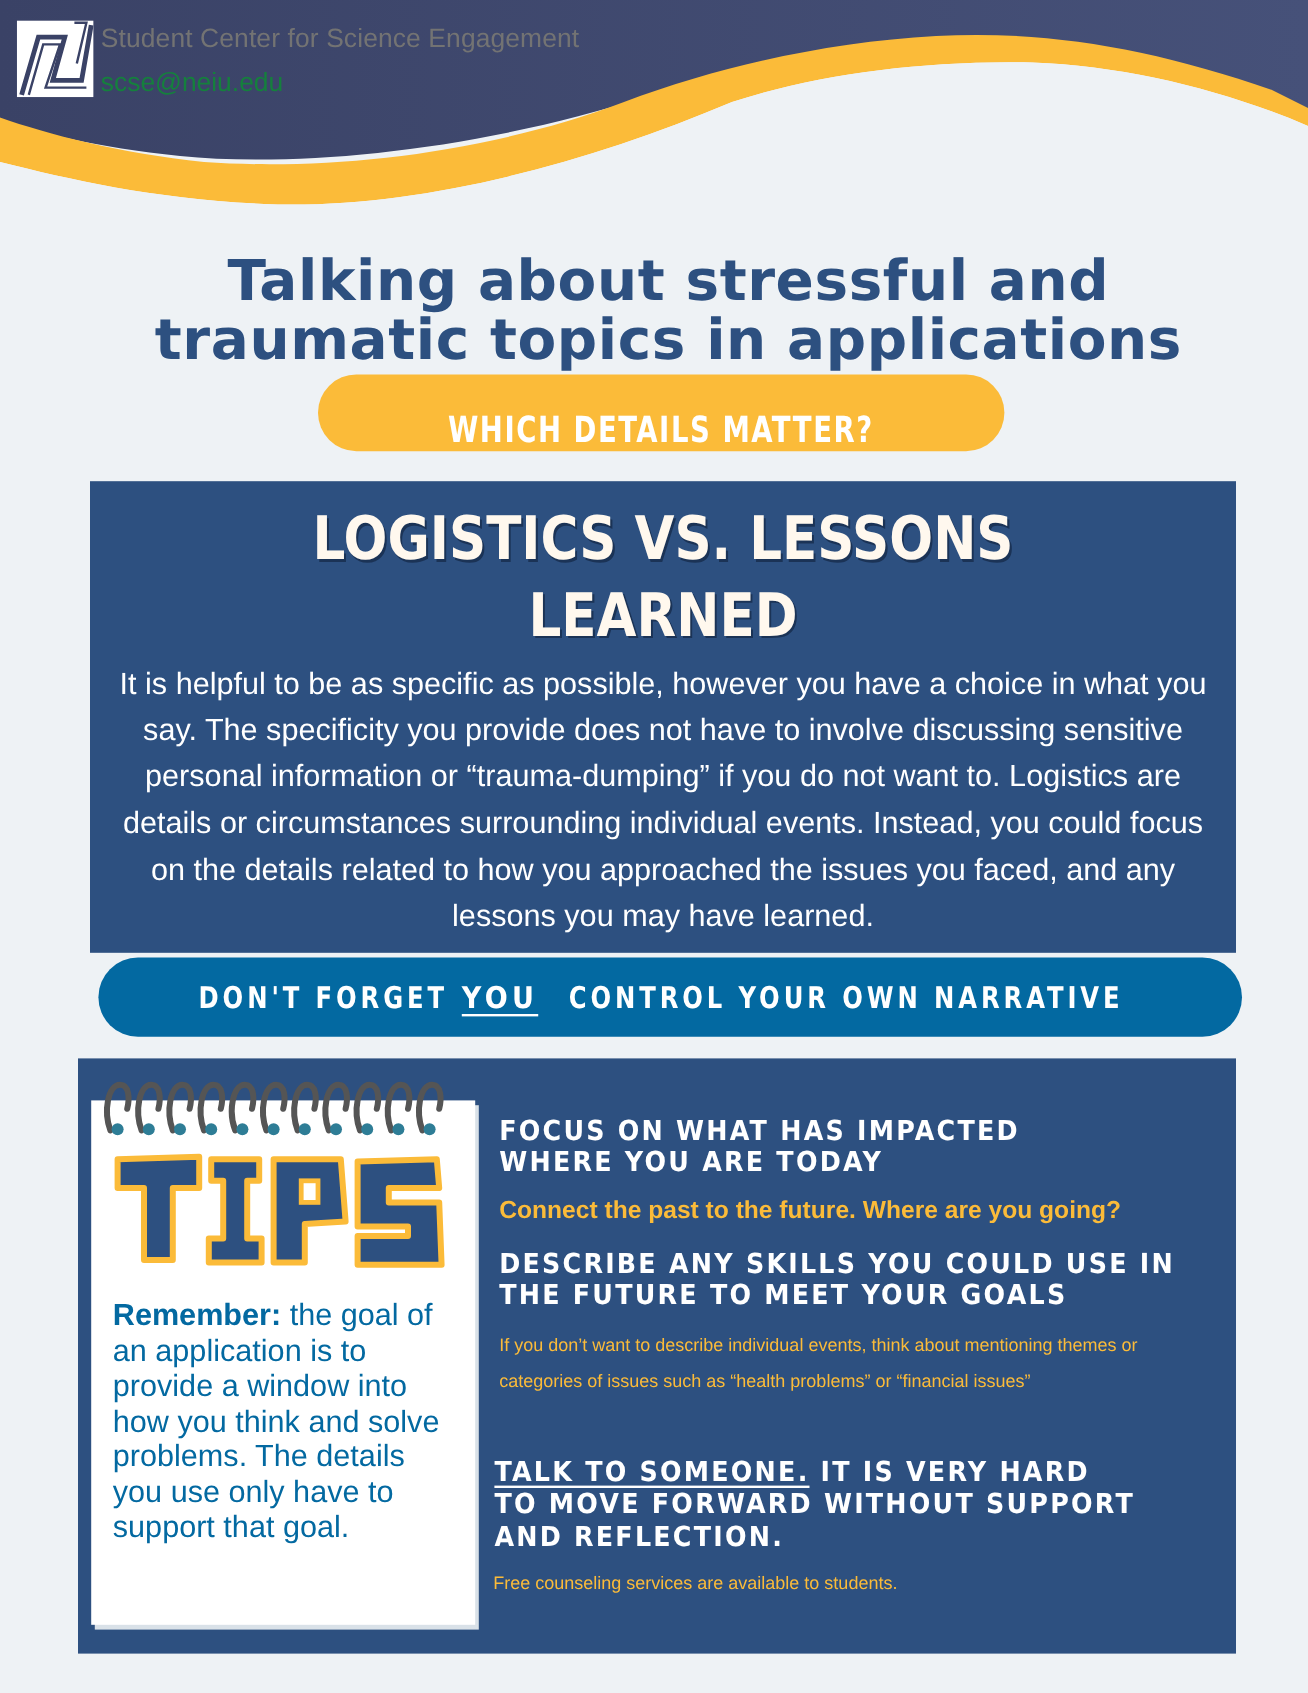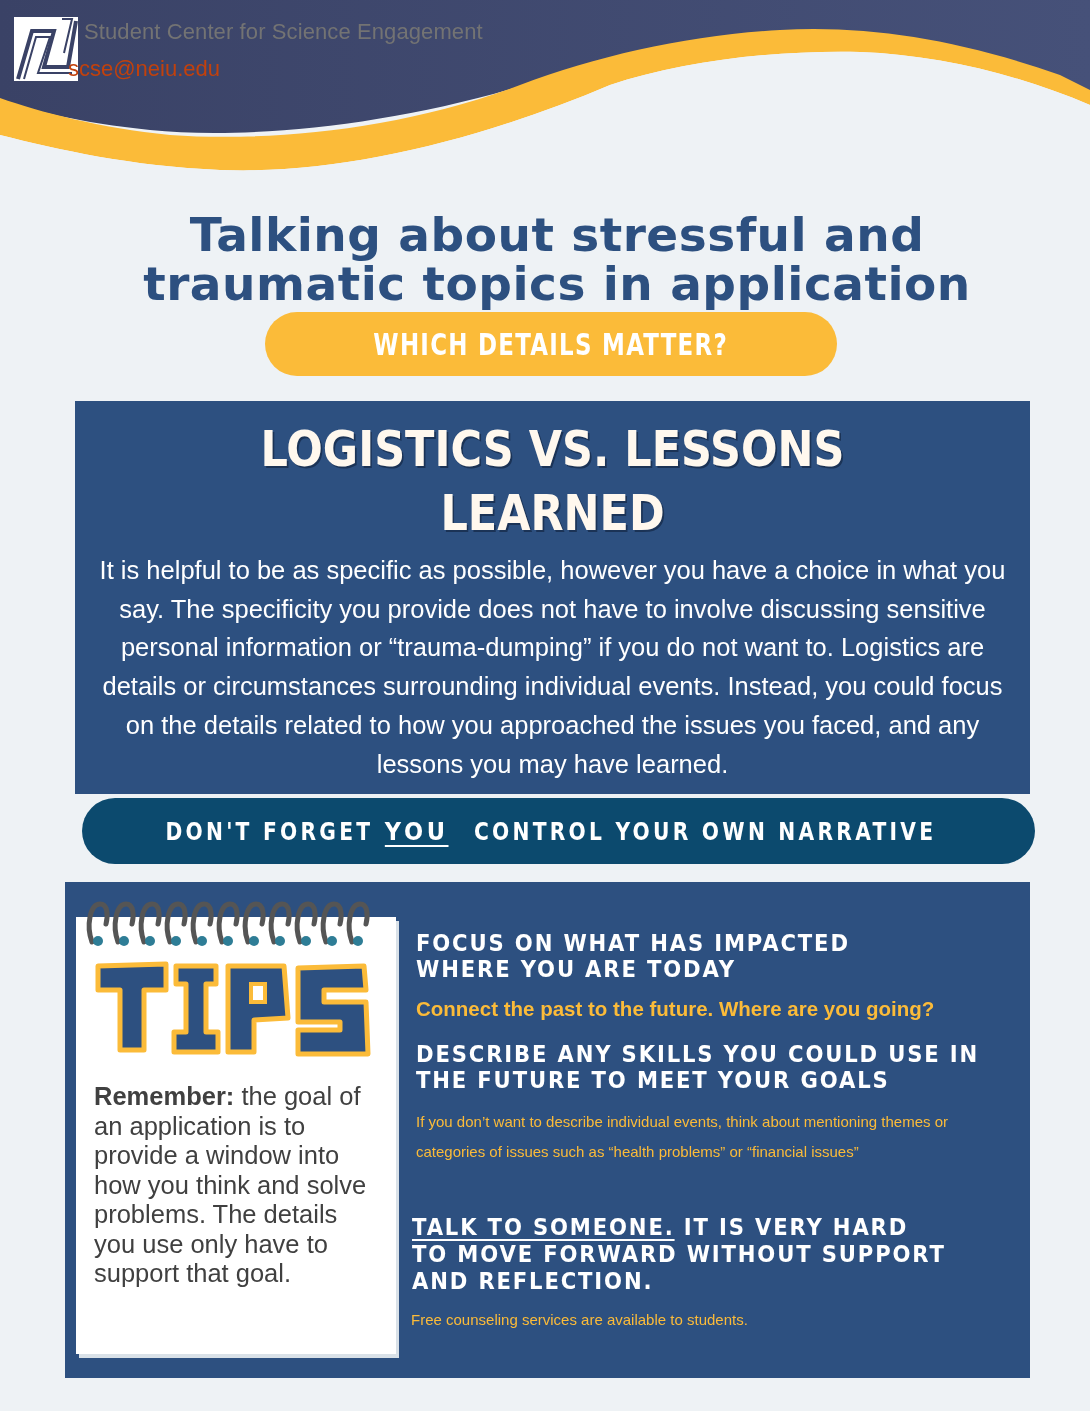--- a/index.html
+++ b/index.html
@@ -4,31 +4,31 @@
 <style>
   html, body { margin:0; padding:0; }
   body {
     width:1090px; height:1411px; position:relative; overflow:hidden;
     background:#eef2f5;
     font-family:"Liberation Sans", sans-serif;
   }
   .header-bg { position:absolute; left:0; top:0; width:1090px; height:200px; }
   .logo { position:absolute; left:14px; top:17px; width:64px; height:64px; }
   .org-name { position:absolute; left:84px; top:19px; color:#737373; font-size:22px; letter-spacing:0.1px; }
-  .org-email { position:absolute; left:68px; top:56px; color:#c2410c; font-size:22px; }
+  .org-email { position:absolute; left:84px; top:56px; color:#15803d; font-size:22px; }
 
   .title {
     position:absolute; left:0; width:1090px; top:198px; text-align:center;
     color:#2d5080; font-family:"DejaVu Sans", sans-serif; font-weight:bold;
     font-size:47px; line-height:49px; letter-spacing:0.5px;
   }
   .pill-top {
     position:absolute; left:265px; top:312px; width:572px; height:64px;
     background:#fbbb39; border-radius:34px;
-    display:flex; align-items:center; justify-content:center;
+    display:flex; align-items:flex-end; justify-content:center;
   }
   .pill-top span {
     color:#ffffff; font-family:"DejaVu Sans Condensed","DejaVu Sans", sans-serif; font-weight:bold;
     font-size:30px; letter-spacing:1.5px; transform:scaleX(0.85);
     display:inline-block;
   }
   .logistics {
     position:absolute; left:75px; top:401px; width:955px; height:393px;
     background:#2d5080; box-sizing:border-box; padding:16px 10px 0 10px; text-align:center;
   }
@@ -37,42 +37,42 @@
     font-size:50px; line-height:64px; letter-spacing:0px; transform:scaleX(0.86);
     display:block; text-shadow:2px 2px 0 #1b3356;
   }
   .logistics p {
     margin:6px 0 0 0; color:#ffffff; font-size:25.5px; line-height:38.7px;
   }
   .logistics b { font-weight:normal; }
 
   .pill-mid {
     position:absolute; left:82px; top:798px; width:953px; height:66px;
-    background:#0c4a6e; border-radius:34px;
+    background:#0369a1; border-radius:34px;
     display:flex; align-items:center; justify-content:center;
   }
   .pill-mid span {
     color:#ffffff; font-family:"DejaVu Sans", sans-serif; font-weight:bold;
     font-size:25px; letter-spacing:4px; display:inline-block; transform:scaleX(0.9);
   }
   .pill-mid u { text-decoration-thickness:2px; text-underline-offset:5px; }
 
   .tips-panel {
     position:absolute; left:65px; top:882px; width:965px; height:496px;
     background:#2d5080;
   }
   .notepad {
     position:absolute; left:76px; top:917px; width:320px; height:437px;
     background:#ffffff; box-shadow:3px 4px 0 #d9e1e8;
   }
   .rings { position:absolute; left:84px; top:896px; width:300px; height:52px; }
   .tips-art { position:absolute; left:94px; top:960px; width:280px; height:100px; }
   .remember {
     position:absolute; left:94px; top:1082px; width:290px;
-    color:#404040; font-size:25.5px; line-height:29.5px;
+    color:#0369a1; font-size:25.5px; line-height:29.5px;
   }
   .remember b { font-weight:bold; }
 
   .tip-head {
     position:absolute; left:416px; color:#ffffff;
     font-family:"DejaVu Sans", sans-serif; font-weight:bold;
     font-size:23px; line-height:26px; letter-spacing:2px;
     transform-origin:left top; transform:scaleX(0.92);
     white-space:nowrap;
   }
@@ -101,21 +101,21 @@
   <rect x="0" y="0" width="64" height="64" fill="#ffffff"></rect>
   <path d="M4,62 L18,14 L40,14 L30,50 L54,50 L62,4" fill="none" stroke="#3a4266" stroke-width="4"></path>
   <path d="M10,62 L22,20 L36,20 L24,56 L58,56" fill="none" stroke="#3a4266" stroke-width="2"></path>
   <path d="M48,2 L58,2 L50,36" fill="none" stroke="#3a4266" stroke-width="2"></path>
 </svg>
 <div class="org-name">Student Center for Science Engagement</div>
 <div class="org-email">scse@neiu.edu</div>
 
 <h1 class="title" style="margin:12px;">
   <span>Talking about stressful and</span><br>
-  <span>traumatic topics in application</span>
+  <span>traumatic topics in applications</span>
 </h1>
 
 <div class="pill-top">
   <span>WHICH DETAILS MATTER?</span>
 </div>
 
 <section class="logistics">
   <h2>LOGISTICS VS. LESSONS LEARNED</h2>
   <p>
     <span>It is helpful to be as specific as possible, however you have a choice in what you say. The specificity you provide does not have to involve discussing sensitive personal information or “trauma-dumping” if you do not want to. Logistics are details or circumstances surrounding individual events. Instead, you could focus on the details related to </span><b>how you approached the issues</b><span> you faced, and any </span><b>lessons you may have learned</b><span>.</span>

